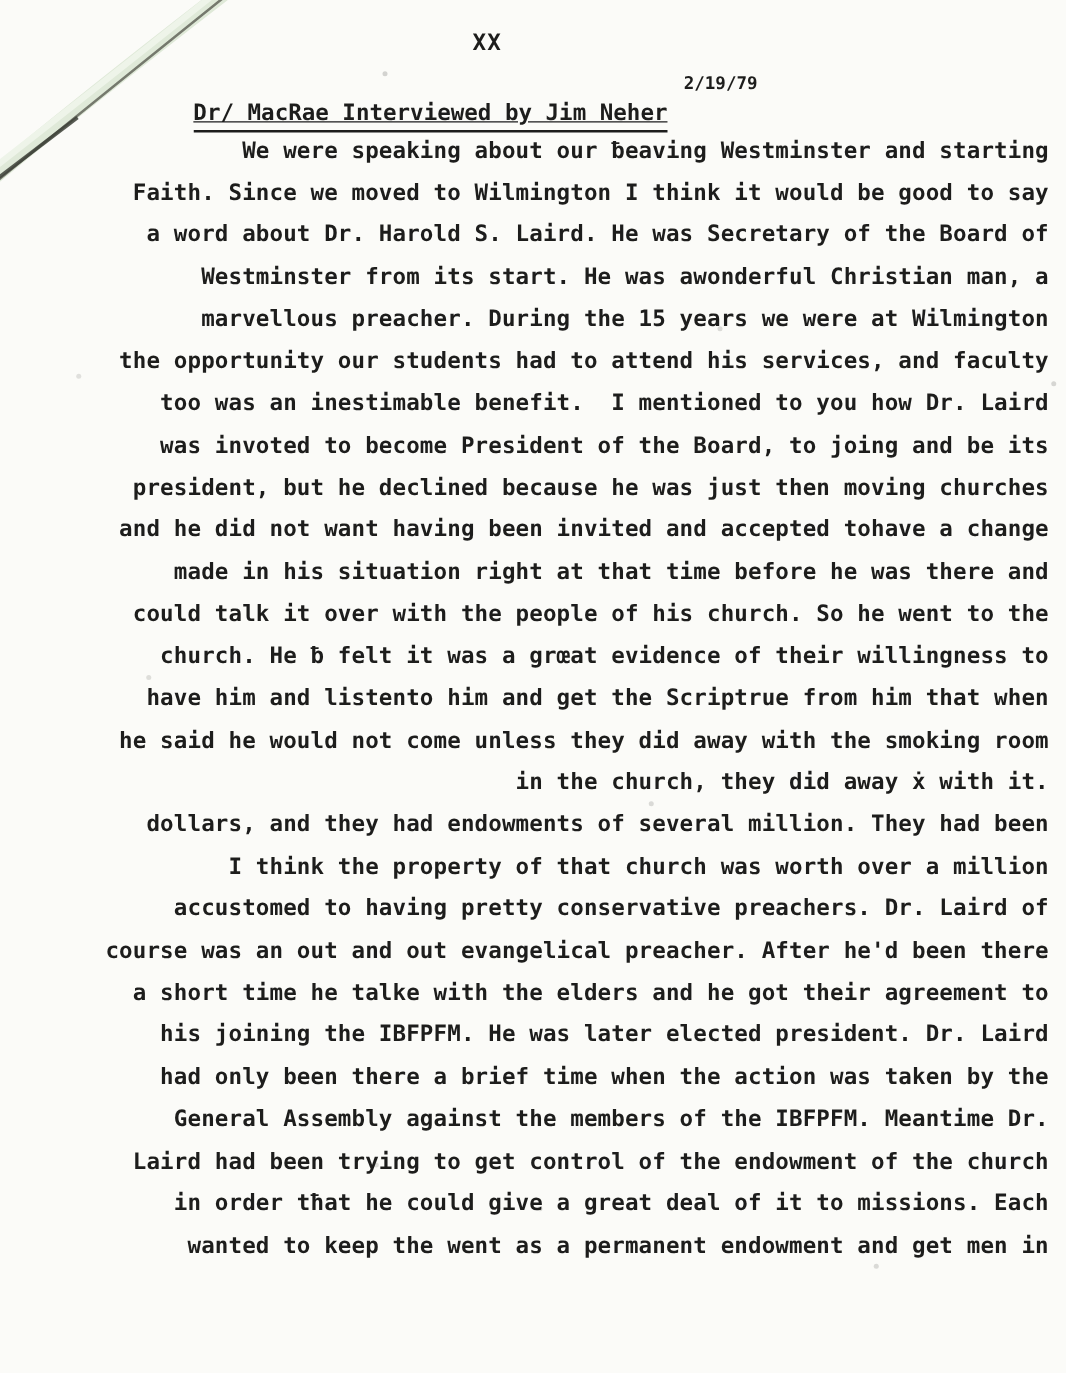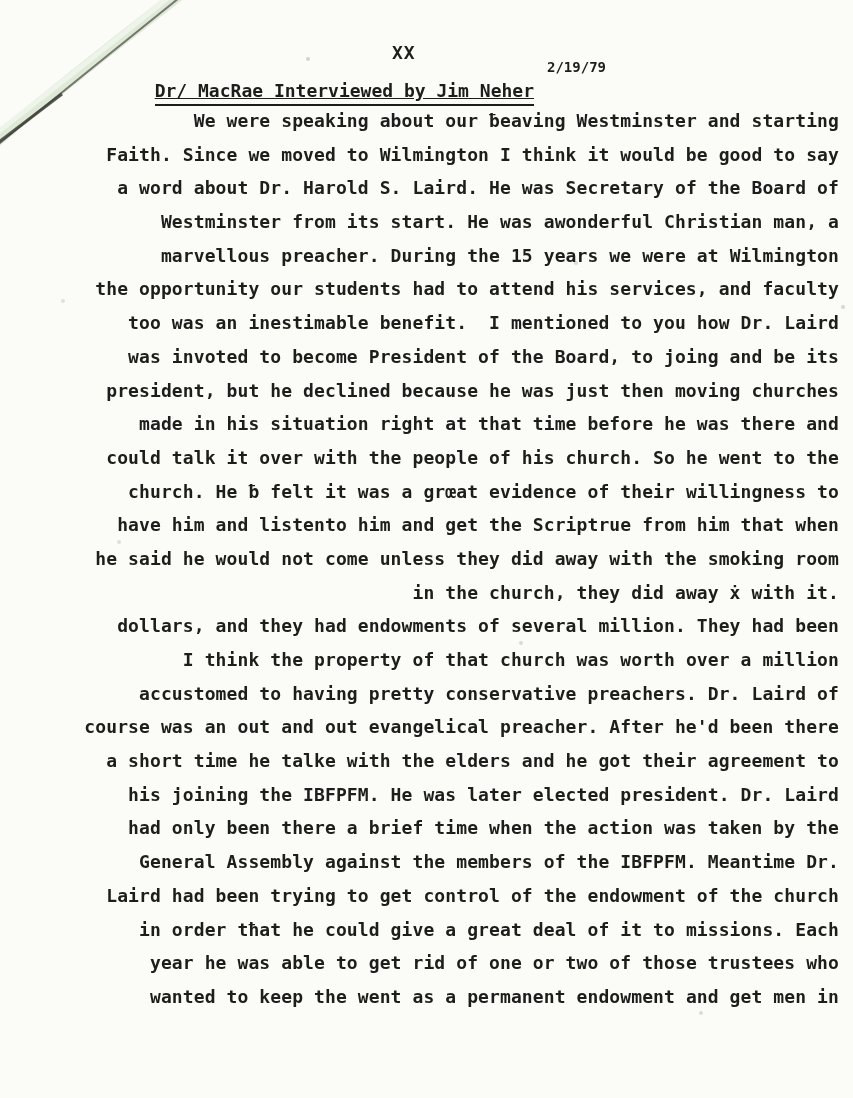--- a/index.html
+++ b/index.html
@@ -35,25 +35,24 @@
       118px 541px 0 1px rgba(120,120,115,.22),
       520px 642px 0 1px rgba(120,120,115,.25),
       834px 762px 0 1px rgba(120,120,115,.25),
       300px 931px 0 1px rgba(120,120,115,.22),
       700px 1012px 0 1px rgba(120,120,115,.25),
       431px 966px 0 1px rgba(120,120,115,.22),
       62px 300px 0 1px rgba(120,120,115,.20);
   }
   .page-number {
     position: absolute;
-    top: 42px;
+    top: 24px;
     left: 378px;
     font-size: 18px;
     letter-spacing: 1px;
-    margin-left: 14px;
   }
   .title-row {
     position: absolute;
     top: 59px;
     left: 133px;
     font-size: 18px;
     white-space: pre;
   }
   .doc-title {
     display: inline-block;
@@ -105,31 +104,31 @@
 <div class="doc-body">
   <div class="line">     We were speaking about our ƀeaving Westminster and starting</div>
   <div class="line">Faith. Since we moved to Wilmington I think it would be good to say</div>
   <div class="line">a word about Dr. Harold S. Laird. He was Secretary of the Board of</div>
   <div class="line">Westminster from its start. He was awonderful Christian man, a</div>
   <div class="line">marvellous preacher. During the 15 years we were at Wilmington</div>
   <div class="line">the opportunity our students had to attend his services, and faculty</div>
   <div class="line">too was an inestimable benefit.  I mentioned to you how Dr. Laird</div>
   <div class="line">was invoted to become President of the Board, to joing and be its</div>
   <div class="line">president, but he declined because he was just then moving churches</div>
+  <div class="line">and he did not want having been invited and accepted tohave a change</div>
   <div class="line">made in his situation right at that time before he was there and</div>
   <div class="line">could talk it over with the people of his church. So he went to the</div>
   <div class="line">church. He ƀ felt it was a grœat evidence of their willingness to</div>
   <div class="line">have him and listento him and get the Scriptrue from him that when</div>
   <div class="line">he said he would not come unless they did away with the smoking room</div>
   <div class="line">in the church, they did away ẋ with it.</div>
   <div class="line">dollars, and they had endowments of several million. They had been</div>
   <div class="line">     I think the property of that church was worth over a million</div>
   <div class="line">accustomed to having pretty conservative preachers. Dr. Laird of</div>
   <div class="line">course was an out and out evangelical preacher. After he'd been there</div>
   <div class="line">a short time he talke with the elders and he got their agreement to</div>
   <div class="line">his joining the IBFPFM. He was later elected president. Dr. Laird</div>
   <div class="line">had only been there a brief time when the action was taken by the</div>
   <div class="line">General Assembly against the members of the IBFPFM. Meantime Dr.</div>
   <div class="line">Laird had been trying to get control of the endowment of the church</div>
   <div class="line">in order tħat he could give a great deal of it to missions. Each</div>
-  <div class="line">year he was able to get rid of one or two of those trustees who</div>
   <div class="line">wanted to keep the went as a permanent endowment and get men in</div>
 </div>
 
 </body></html>

